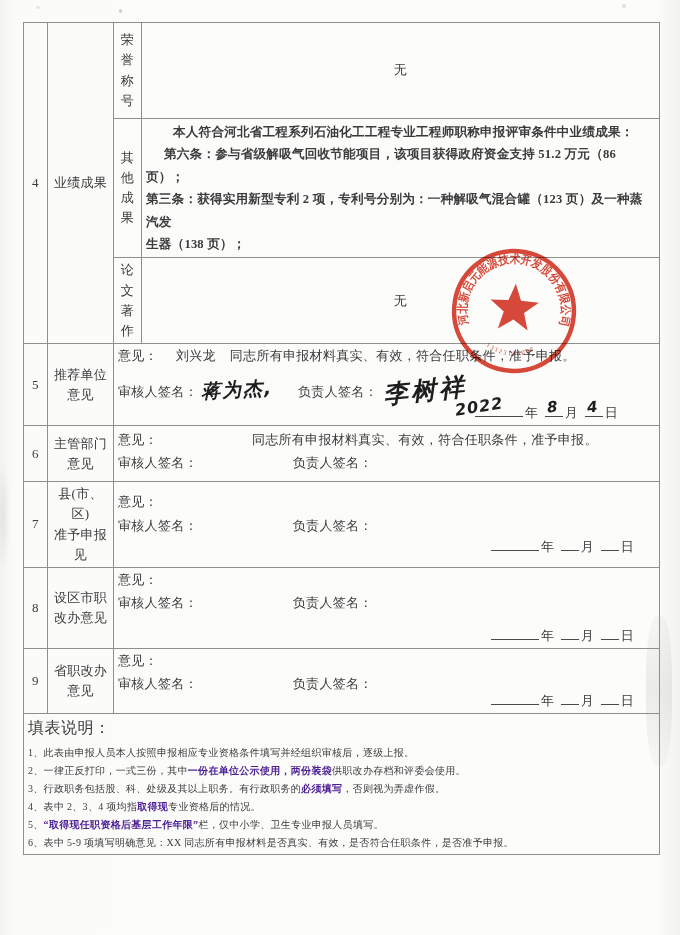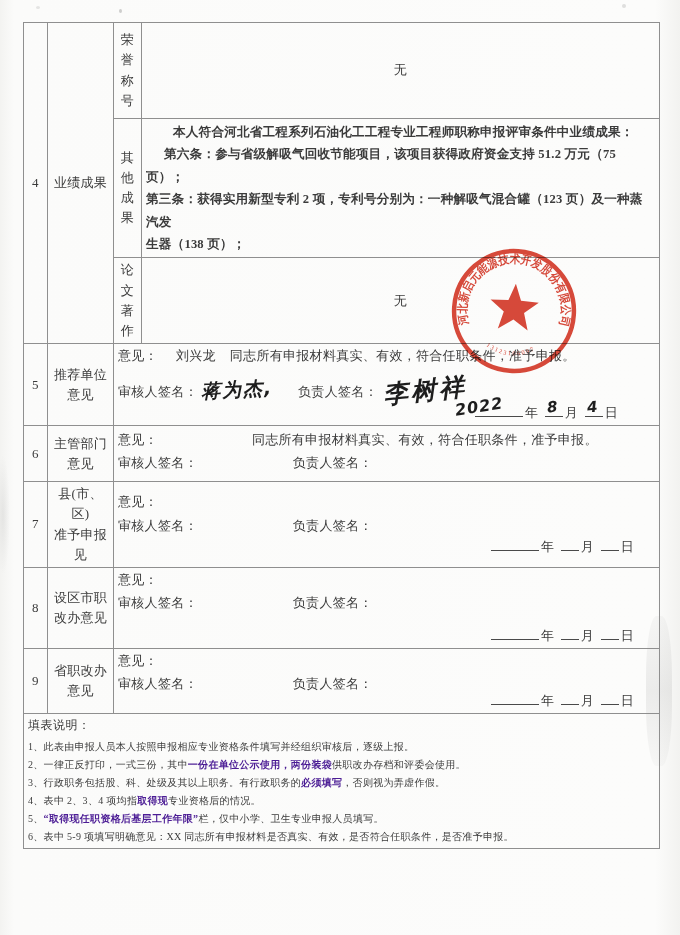--- a/index.html
+++ b/index.html
@@ -54,21 +54,21 @@
 
   
   .hand{font-family:"DejaVu Sans",sans-serif;font-style:italic;font-weight:600;color:#1d1d1d;}
   .sig-reviewer{display:inline-block;font-size:19px;letter-spacing:2px;transform:rotate(-3deg);margin-left:3px;}
   .sig-leader{display:inline-block;font-size:25px;letter-spacing:3px;transform:rotate(-6deg);margin-left:5px;position:relative;top:3px;}
   .hand-year{position:absolute;left:-20px;bottom:-4px;font-size:16px;letter-spacing:1px;transform:rotate(-9deg);}
   .hand-md{position:absolute;left:2px;bottom:-3px;font-size:15px;transform:rotate(-5deg);}
 
   
   td.c-notes{vertical-align:top;padding:7px 14px 6px 12px;}
-  .note-title{font-size:12px;margin-bottom:3px;letter-spacing:.5px;}
+  .note-title{font-size:16px;margin-bottom:3px;letter-spacing:.5px;}
   .note-line{font-size:10px;line-height:1.8;letter-spacing:.3px;white-space:nowrap;}
   .note-line b{color:#4c1d95;}
 
   
   .stamp{
     position:absolute;left:448px;top:245px;width:132px;height:132px;
     transform:rotate(4deg);opacity:.92;mix-blend-mode:multiply;z-index:6;
     pointer-events:none;
   }
 
@@ -111,21 +111,21 @@
 号</td>
       <td class="c-content center-txt">无</td>
     </tr>
     <tr style="height:105px">
       <td class="c-sub">其
 他
 成
 果</td>
       <td class="c-content c-other">
         <div class="oc-line oc-l1">本人符合河北省工程系列石油化工工程专业工程师职称申报评审条件中业绩成果：</div>
-        <div class="oc-line oc-l2">第六条：参与省级解吸气回收节能项目，该项目获得政府资金支持 51.2 万元（75 页）；</div>
+        <div class="oc-line oc-l2">第六条：参与省级解吸气回收节能项目，该项目获得政府资金支持 51.2 万元（86 页）；</div>
         <div class="oc-line">第三条：获得实用新型专利 2 项，专利号分别为：一种解吸气混合罐（123 页）及一种蒸汽发</div>
         <div class="oc-line oc-l4">生器（138 页）；</div>
       </td>
     </tr>
     <tr style="height:80px">
       <td class="c-sub">论
 文
 著
 作</td>
       <td class="c-content center-txt">无</td>

